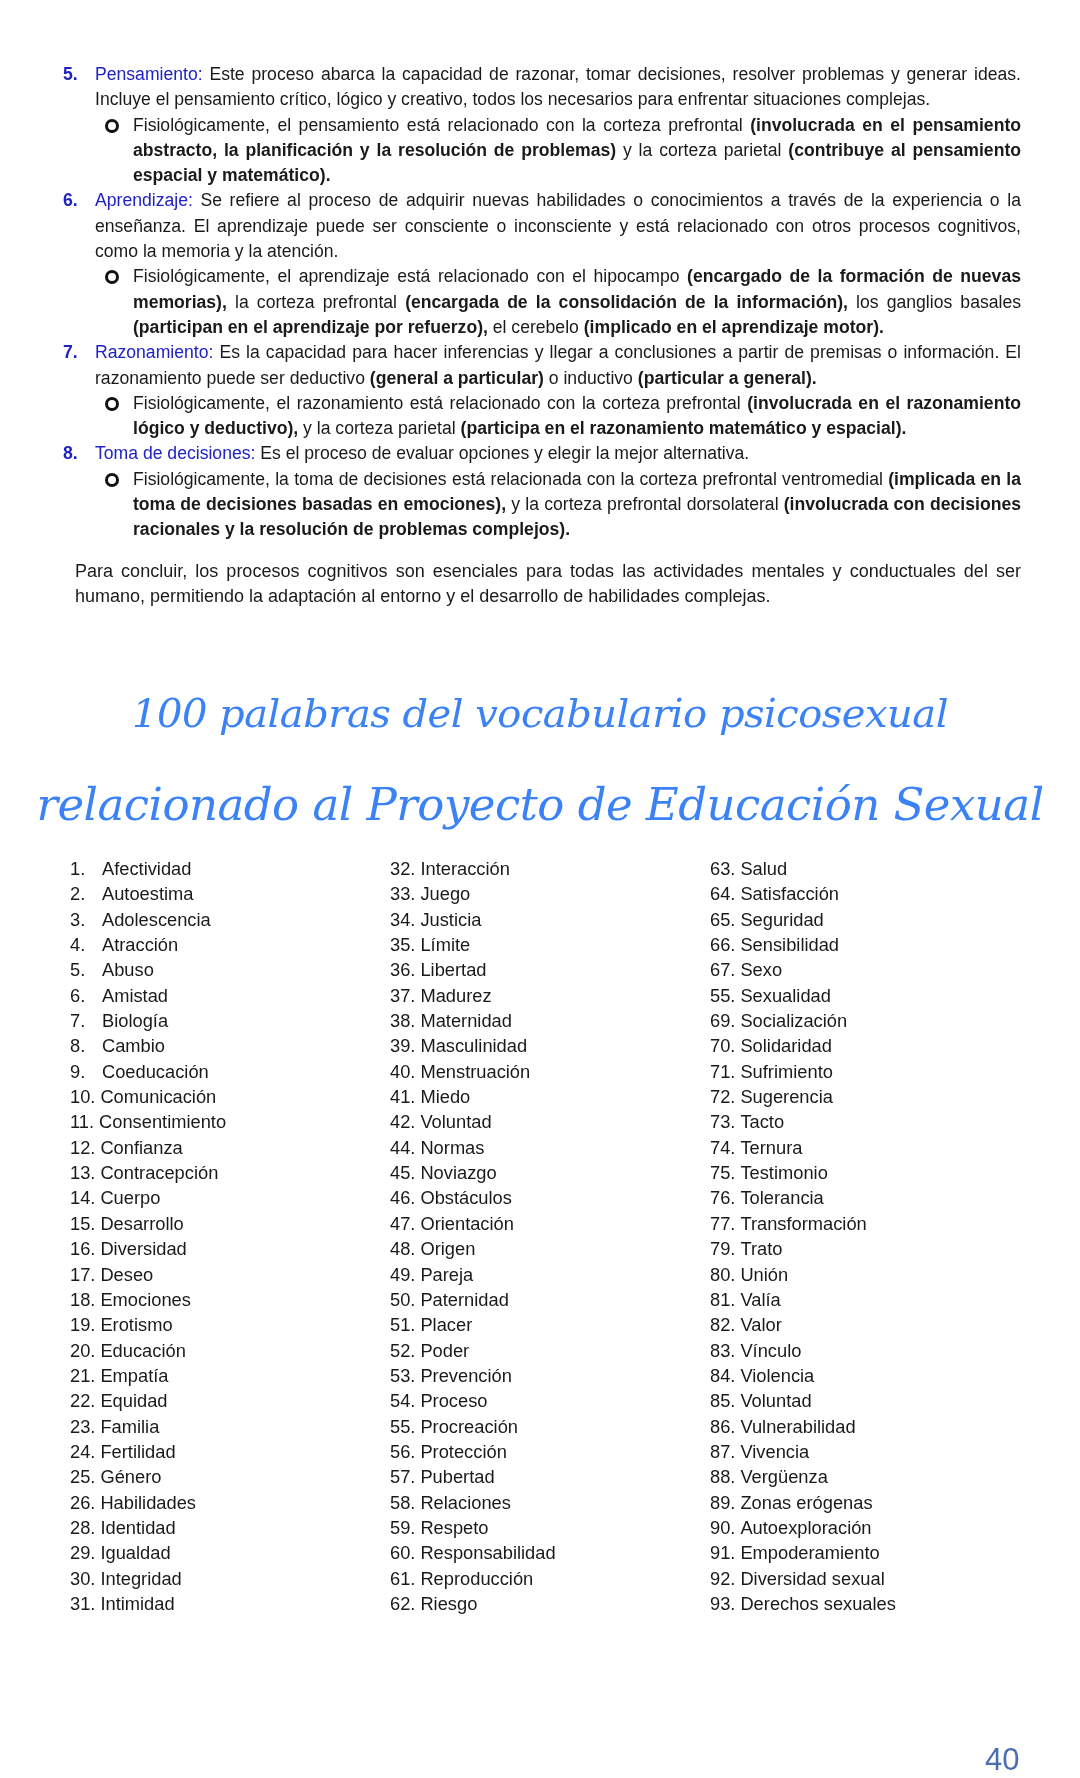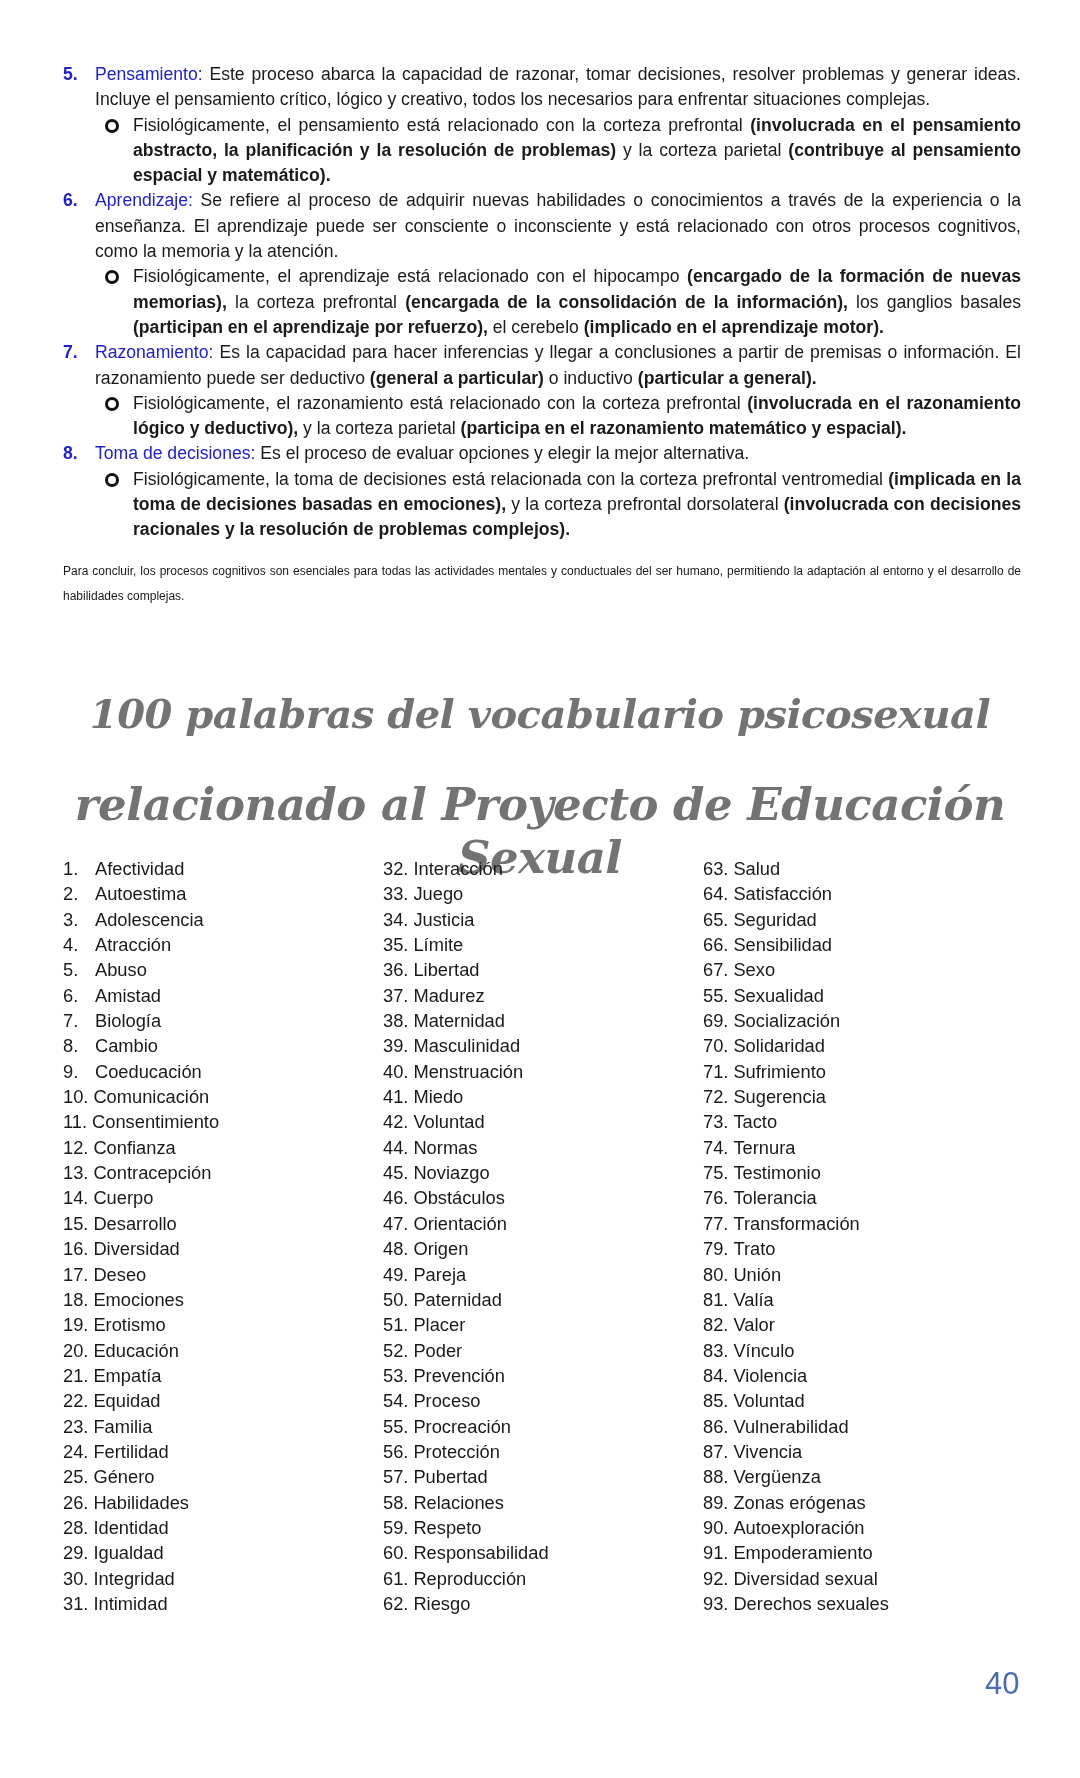--- a/index.html
+++ b/index.html
@@ -10,35 +10,35 @@
   .page { position: absolute; left: 63px; top: 62px; width: 958px; }
   .item { position: relative; padding-left: 32px; font-size: 17.6px; line-height: 25.3px; text-align: justify; }
   .item .num { position: absolute; left: 0; top: 0; color: #1f22c4; font-weight: bold; }
   .item .term { color: #1f22c4; font-weight: normal; }
   .sub { position: relative; padding-left: 70px; margin-left: -32px; margin-top: 0; text-align: justify; }
   .sub .bullet {
     position: absolute; left: 42px; top: 6px; width: 8px; height: 8px;
     border: 3.5px solid #111; border-radius: 50%; background: #fff;
   }
   b { font-weight: bold; }
-  .conclusion { margin-top: 16px; font-size: 12px; line-height: 25.3px; text-align: justify; }
+  .conclusion { margin-top: 16px; font-size: 18px; line-height: 25.3px; text-align: justify; margin-left: 12px; }
   .title {
     position: absolute; left: 0; width: 1080px; text-align: center;
-    font-family: "DejaVu Serif", serif; font-style: italic; font-weight: bold;
-    font-size: 40px; color: #737373; letter-spacing: -0.5px;
+    font-family: "DejaVu Serif", serif; font-style: italic; font-weight: normal;
+    font-size: 40px; color: #3b82f6; letter-spacing: -0.5px;
   }
   .title.l1 { top: 690px; }
   .title.l2 { top: 778px; left: 20px; width: 1040px; font-size: 45px; }
-  .cols { position: absolute; top: 856px; left: 63px; width: 960px; display: flex; }
+  .cols { position: absolute; top: 856px; left: 70px; width: 960px; display: flex; }
   .col { width: 340px; }
   .col li { list-style: none; font-size: 18.3px; line-height: 25.35px; color: #1a1a1a; white-space: nowrap; }
   .col ul { margin: 0; padding: 0; }
   .col .n { display: inline-block; min-width: 32px; }
   .col .n.wide { min-width: 0; margin-right: 5px; }
-  .pagenum { position: absolute; left: 985px; top: 1666px; font-size: 31px; color: #4a6fb0; }
+  .pagenum { position: absolute; left: 985px; top: 1742px; font-size: 31px; color: #4a6fb0; }
 </style>
 </head>
 <body>
 
 <div class="page" id="sections">
     <div class="item"><span class="num">5.</span><span class="term">Pensamiento:</span><span> Este proceso abarca la capacidad de razonar, tomar decisiones, resolver problemas y generar ideas. Incluye el pensamiento crítico, lógico y creativo, todos los necesarios para enfrentar situaciones complejas.</span><div class="sub"><span class="bullet"></span><span>Fisiológicamente, el pensamiento está relacionado con la corteza prefrontal </span><b>(involucrada en el pensamiento abstracto, la planificación y la resolución de problemas)</b><span> y la corteza parietal </span><b>(contribuye al pensamiento espacial y matemático).</b></div></div>
     <div class="item"><span class="num">6.</span><span class="term">Aprendizaje:</span><span> Se refiere al proceso de adquirir nuevas habilidades o conocimientos a través de la experiencia o la enseñanza. El aprendizaje puede ser consciente o inconsciente y está relacionado con otros procesos cognitivos, como la memoria y la atención.</span><div class="sub"><span class="bullet"></span><span>Fisiológicamente, el aprendizaje está relacionado con el hipocampo </span><b>(encargado de la formación de nuevas memorias),</b><span> la corteza prefrontal </span><b>(encargada de la consolidación de la información),</b><span> los ganglios basales </span><b>(participan en el aprendizaje por refuerzo),</b><span> el cerebelo </span><b>(implicado en el aprendizaje motor).</b></div></div>
     <div class="item"><span class="num">7.</span><span class="term">Razonamiento:</span><span> Es la capacidad para hacer inferencias y llegar a conclusiones a partir de premisas o información. El razonamiento puede ser deductivo </span><b>(general a particular)</b><span> o inductivo </span><b>(particular a general).</b><div class="sub"><span class="bullet"></span><span>Fisiológicamente, el razonamiento está relacionado con la corteza prefrontal </span><b>(involucrada en el razonamiento lógico y deductivo),</b><span> y la corteza parietal </span><b>(participa en el razonamiento matemático y espacial).</b></div></div>
     <div class="item"><span class="num">8.</span><span class="term">Toma de decisiones:</span><span> Es el proceso de evaluar opciones y elegir la mejor alternativa.</span><div class="sub"><span class="bullet"></span><span>Fisiológicamente, la toma de decisiones está relacionada con la corteza prefrontal ventromedial </span><b>(implicada en la toma de decisiones basadas en emociones),</b><span> y la corteza prefrontal dorsolateral </span><b>(involucrada con decisiones racionales y la resolución de problemas complejos).</b></div></div>
     <div class="conclusion">Para concluir, los procesos cognitivos son esenciales para todas las actividades mentales y conductuales del ser humano, permitiendo la adaptación al entorno y el desarrollo de habilidades complejas.</div>

